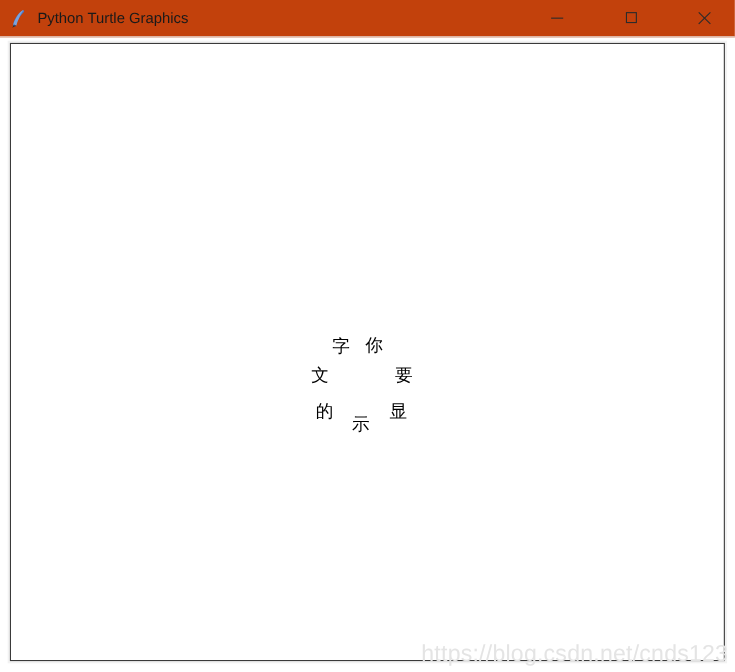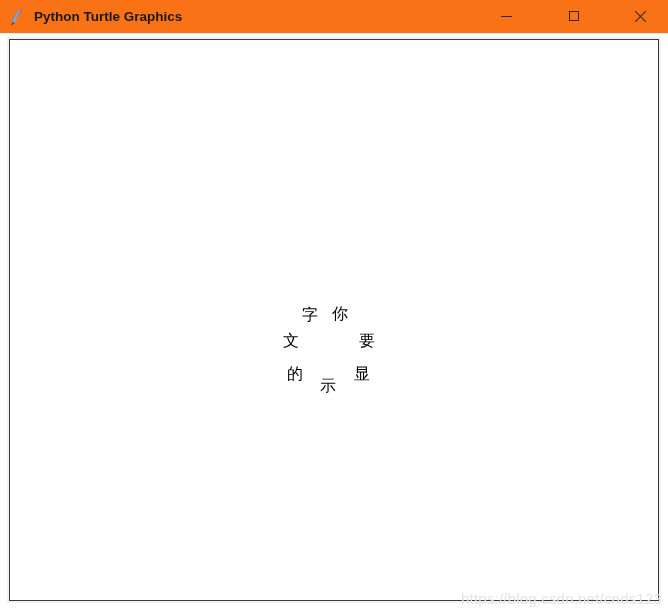--- a/index.html
+++ b/index.html
@@ -25,24 +25,23 @@
     box-sizing: border-box;
   }
 
   
   #titlebar {
     position: absolute;
     left: 0;
     top: 0;
     width: 668px;
     height: 34px;
-    background: #f97316;
+    background: #c2410c;
     display: flex;
     align-items: center;
-    font-weight: bold;
   }
   #titlebar-bottom-edge {
     position: absolute;
     left: 0;
     top: 33px;
     width: 668px;
     height: 1px;
     background: #e8e8e8;
   }
 
@@ -138,21 +137,21 @@
     line-height: 16px;
     color: #000000;
     white-space: nowrap;
   }
 
   
   #watermark {
     position: absolute;
     right: 6px;
     bottom: 4px;
-    font-size: 15px;
+    font-size: 21px;
     color: #e4e4e4;
     font-family: "Liberation Sans", sans-serif;
     letter-spacing: 0.2px;
     white-space: nowrap;
     margin-left: 25px;
   }
 </style>
 </head>
 <body>
 

